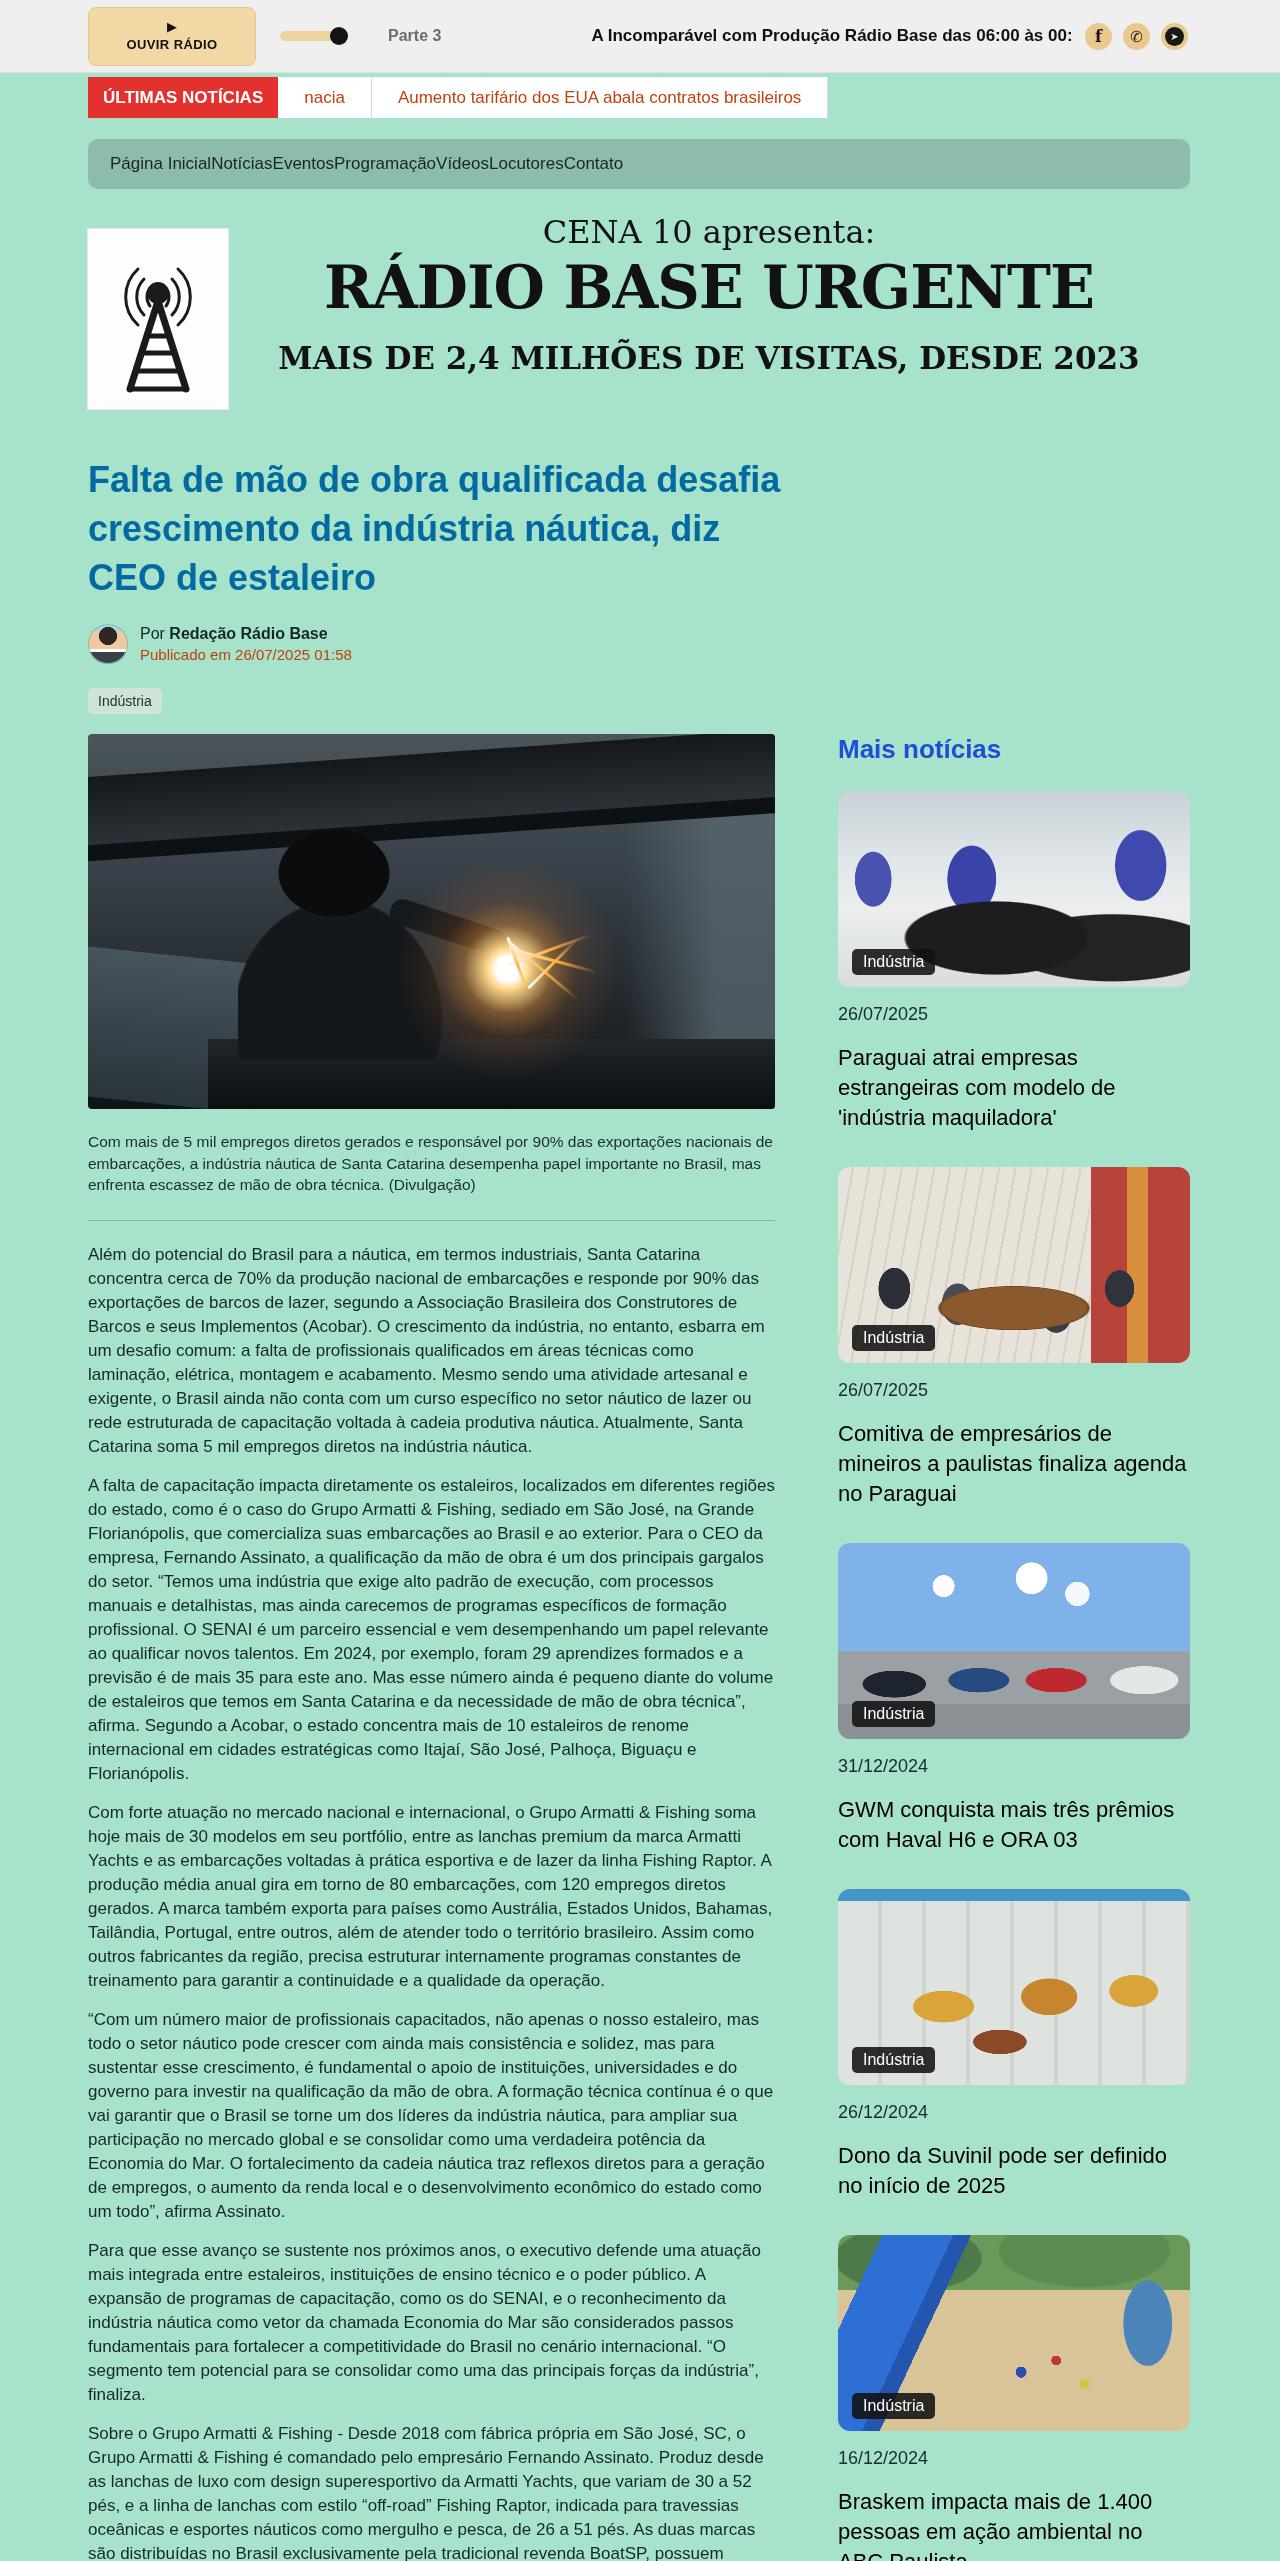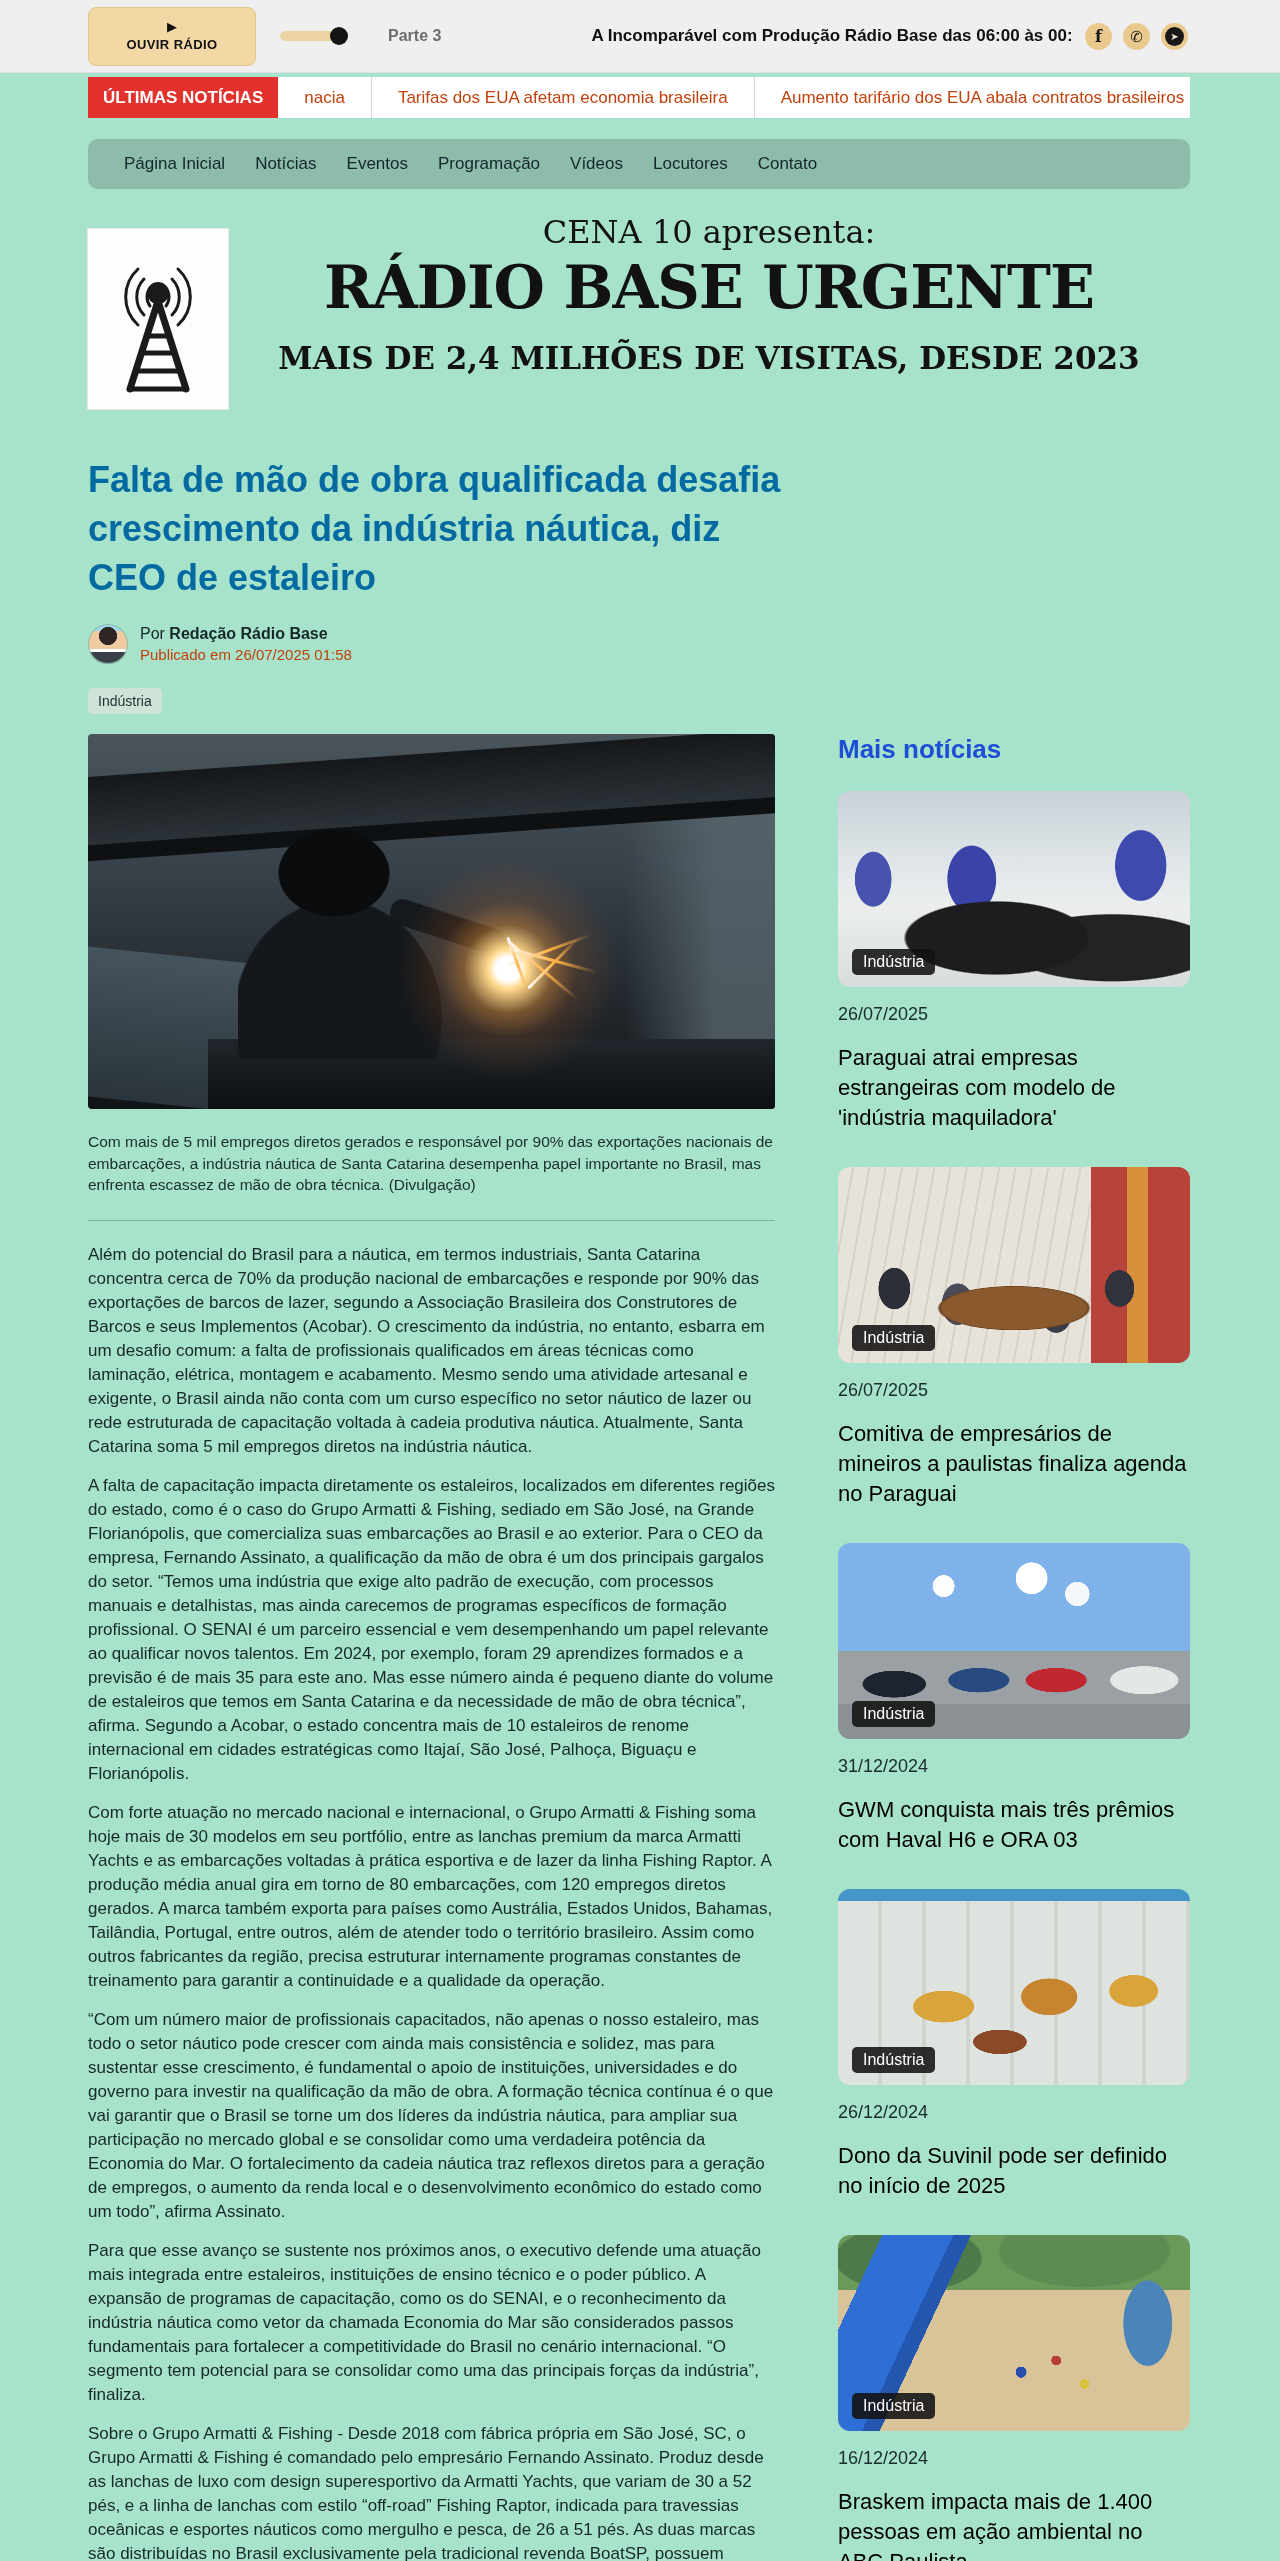--- a/index.html
+++ b/index.html
@@ -21,21 +21,21 @@
   .soc .fb{font-family:"DejaVu Serif",serif;font-weight:bold;font-size:16px;color:#151515;}
   .soc .wa{font-size:15px;color:#151515;line-height:1;}
   .soc .tg{width:19px;height:19px;border-radius:50%;background:#181818;color:#efe7d2;font-size:10px;display:flex;align-items:center;justify-content:center;}
 
   
   .ticker{margin-left:88px;width:1102px;height:41px;margin-top:5px;display:flex;overflow:hidden;}
   .ticker-badge{flex:0 0 auto;background:#e3312d;color:#fff;font-weight:bold;font-size:17px;display:flex;align-items:center;padding:0 15px;white-space:nowrap;z-index:2;}
   .ticker-item{flex:0 0 auto;background:#fff;color:#c2410c;font-size:17px;display:flex;align-items:center;padding:0 26px;white-space:nowrap;border-right:1px solid #d7d7d7;}
 
   
-  .nav{margin:21px 0 0 88px;width:1102px;height:50px;background:#8dbcab;border-radius:10px;display:flex;align-items:center;gap:30px;padding:14px;box-sizing:border-box;}
+  .nav{margin:21px 0 0 88px;width:1102px;height:50px;background:#8dbcab;border-radius:10px;display:flex;align-items:center;padding:0;box-sizing:border-box;}
   .nav a{font-size:17px;color:#15262b;text-decoration:none;cursor:pointer;}
   .nav a:first-child{margin-left:22px;}
 
   
   .banner{margin:24px 0 0 88px;width:1102px;display:flex;align-items:flex-start;}
   .logo-box{width:140px;height:180px;background:#fdfdfd;margin-top:16px;display:flex;align-items:center;justify-content:center;box-shadow:0 0 0 1px #e8e8e8;}
   .banner-text{flex:1;text-align:center;font-family:"DejaVu Serif",serif;color:#121212;}
   .banner-kicker{font-size:32px;font-weight:normal;margin-top:0;}
   .banner-title{font-size:59px;font-weight:bold;letter-spacing:-1px;margin-top:2px;}
   .banner-sub{font-size:31px;font-weight:bold;margin-top:18px;}
@@ -163,21 +163,20 @@
       <div class="soc">
           <span class="tg">➤</span>
         </div>
     </div>
   </div>
 
   
   <div class="ticker">
     <div class="ticker-badge">ÚLTIMAS NOTÍCIAS</div>
     <div class="ticker-item">nacia</div>
-    <div class="ticker-item">Tarifas dos EUA afetam economia brasileira</div>
     <div class="ticker-item">Aumento tarifário dos EUA abala contratos brasileiros</div>
 
   </div>
 
   
   <nav class="nav">
     <a>Página Inicial</a>
     <a>Notícias</a>
     <a>Eventos</a>
     <a>Programação</a>

